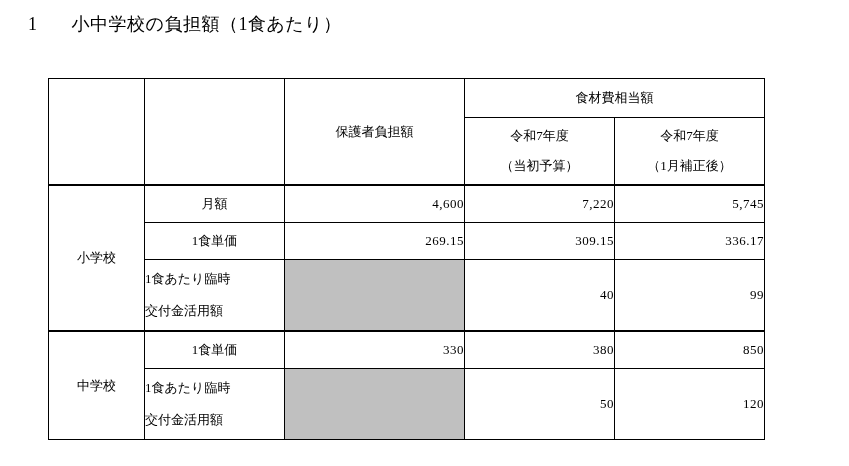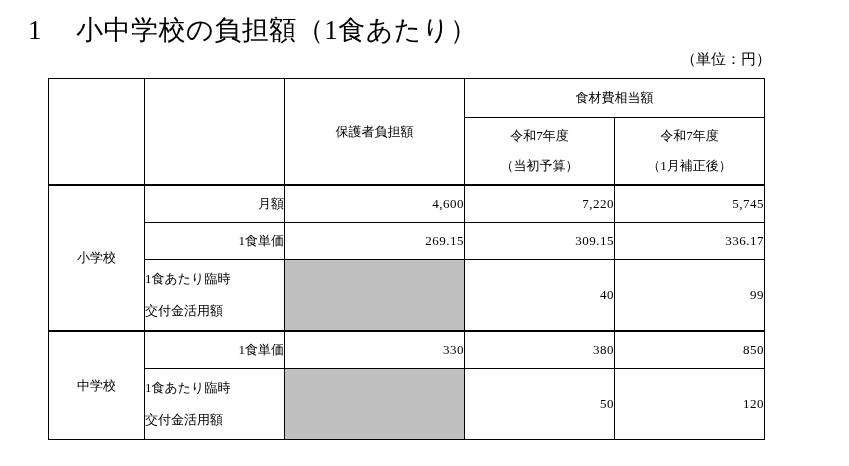--- a/index.html
+++ b/index.html
@@ -16,21 +16,21 @@
   }
   .page {
     position: relative;
     width: 849px;
     height: 466px;
   }
   .heading {
     position: absolute;
     left: 28px;
     top: 12px;
-    font-size: 27px;
+    font-size: 18px;
     letter-spacing: 0.5px;
     white-space: nowrap;
   }
   .heading .num {
     margin-right: 22px;
   }
   .unit-note {
     position: absolute;
     right: 78px;
     top: 50px;
@@ -67,21 +67,21 @@
   }
   .hdr-sub {
     text-align: center;
     height: 66px;
     line-height: 30px;
   }
   .hdr-sub .l1 { display: block; }
   .hdr-sub .l2 { display: block; }
 
   .rowlabel {
-    text-align: right;
+    text-align: center;
     padding-left: 10px;
     height: 36px;
   }
   .rowlabel-2l {
     text-align: left;
     padding-left: 10px;
     height: 70px;
     line-height: 32px;
   }
   .rowlabel-2l .l1 { display: block; }
@@ -107,21 +107,20 @@
 </style>
 </head>
 <body>
 
 <div class="page">
 
   <div class="heading">
     <span class="num">1</span><span>小中学校の負担額（1食あたり）</span>
   </div>
 
-  <div class="unit-note">（単位：円）</div>
 
   <table class="main">
     <colgroup>
       <col class="c0">
         <col class="c1">
         <col class="c2">
         <col class="c3">
         <col class="c4">
     </colgroup>
     <tbody>

